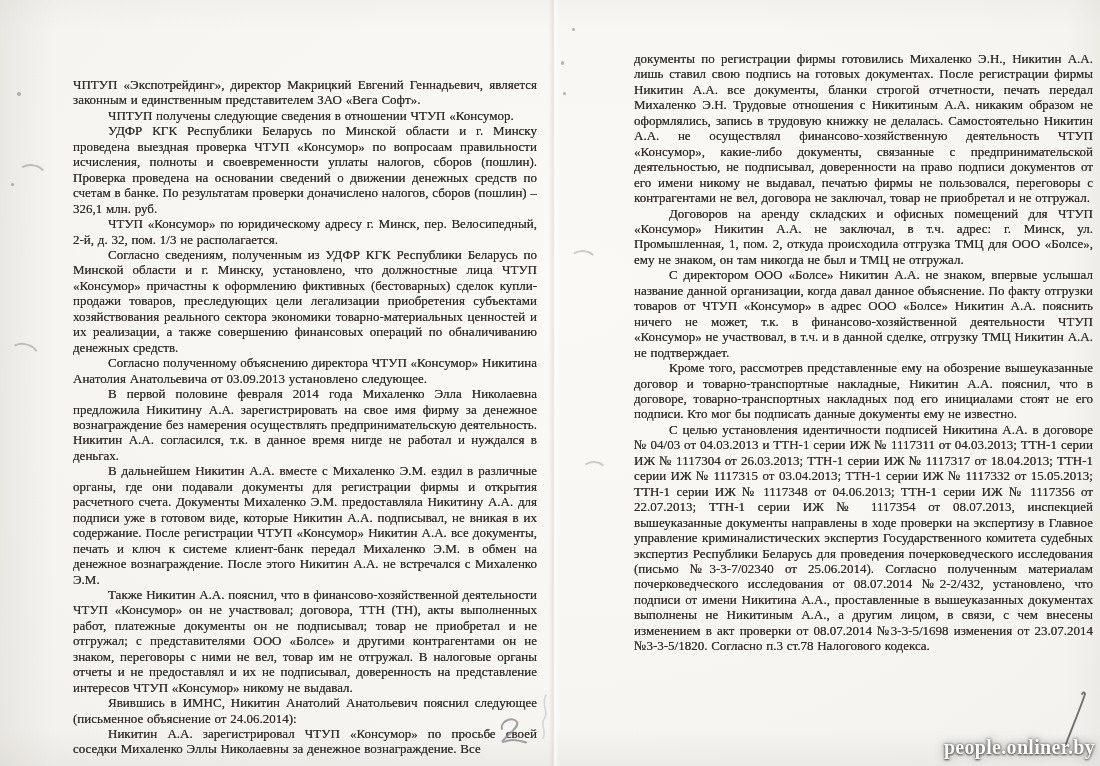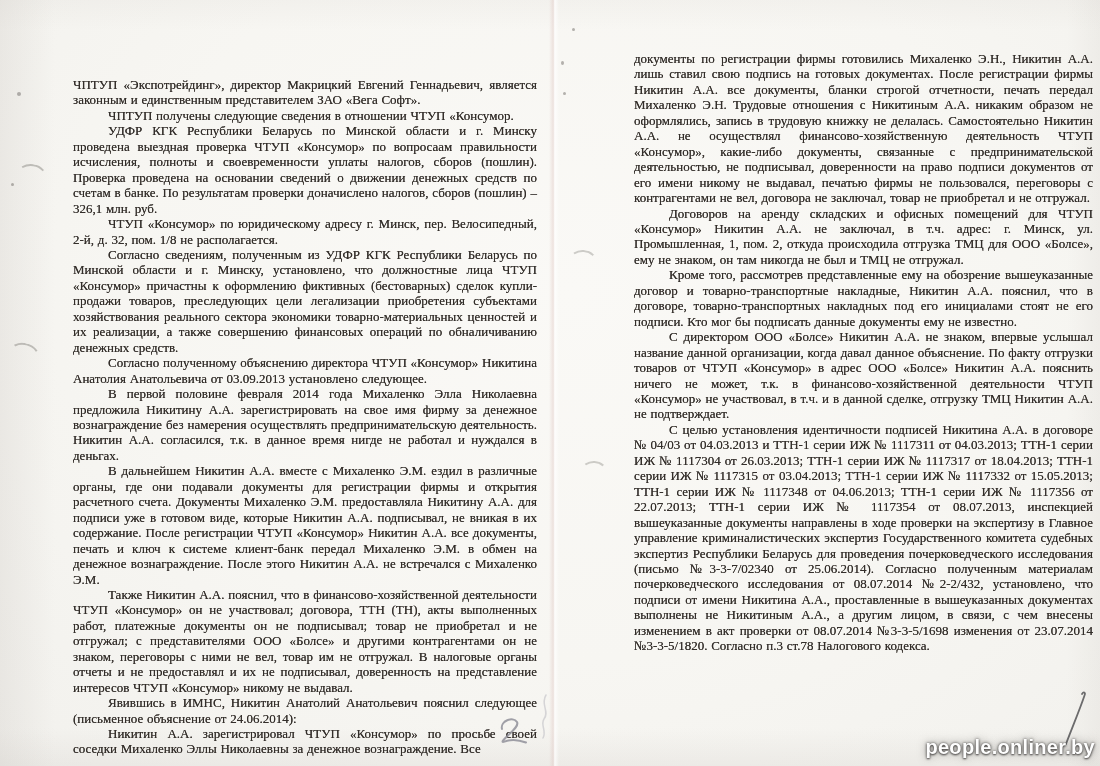--- a/index.html
+++ b/index.html
@@ -57,21 +57,21 @@
   .s4 { left:17px;  top:92px;  width:4px; height:4px; }
   .s5 { left:11px;  top:183px; width:3px; height:3px; }
 
   .hand { position:absolute; }
   .hand-2      { left:498px;  top:716px; }
   .pen-stroke  { left:1058px; top:690px; z-index:1; }
   .squiggle    { left:536px;  top:693px; }
 
   .watermark {
     position:absolute; right:5px; bottom:7px; z-index:2;
-    font-family:Liberation Sans, sans-serif;
+    font-family:Liberation Serif, serif;
     font-weight:700; font-size:20px; letter-spacing:0.3px;
     color:#fefefe;
     text-shadow:
       0 0 3px rgba(74,72,70,0.95),
       0 1px 2px rgba(60,58,56,0.85),
       0 0 8px rgba(96,94,92,0.65);
   }
 </style>
 </head>
 <body>
@@ -88,35 +88,35 @@
   <div class="speck s1"></div>
   <div class="speck s2"></div>
   <div class="speck s3"></div>
   <div class="speck s4"></div>
   <div class="speck s5"></div>
 
   <div class="page page-left">
     <p>ЧПТУП «Экспотрейдинг», директор Макрицкий Евгений Геннадьевич, является законным и единственным представителем ЗАО «Вега Софт».</p>
     <p class="indent">ЧПТУП получены следующие сведения в отношении ЧТУП «Консумор.</p>
     <p class="indent">УДФР КГК Республики Беларусь по Минской области и г. Минску проведена выездная проверка ЧТУП «Консумор» по вопросаам правильности исчисления, полноты и своевременности уплаты налогов, сборов (пошлин). Проверка проведена на основании сведений о движении денежных средств по счетам в банке. По результатам проверки доначислено налогов, сборов (пошлин) – 326,1 млн. руб.</p>
-    <p class="indent">ЧТУП «Консумор» по юридическому адресу г. Минск, пер. Велосипедный, 2-й, д. 32, пом. 1/8 не располагается.</p>
+    <p class="indent">ЧТУП «Консумор» по юридическому адресу г. Минск, пер. Велосипедный, 2-й, д. 32, пом. 1/3 не располагается.</p>
     <p class="indent">Согласно сведениям, полученным из УДФР КГК Республики Беларусь по Минской области и г. Минску, установлено, что должностные лица ЧТУП «Консумор» причастны к оформлению фиктивных (бестоварных) сделок купли-продажи товаров, преследующих цели легализации приобретения субъектами хозяйствования реального сектора экономики товарно-материальных ценностей и их реализации, а также совершению финансовых операций по обналичиванию денежных средств.</p>
     <p class="indent">Согласно полученному объяснению директора ЧТУП «Консумор» Никитина Анатолия Анатольевича от 03.09.2013 установлено следующее.</p>
     <p class="indent">В первой половине февраля 2014 года Михаленко Элла Николаевна предложила Никитину А.А. зарегистрировать на свое имя фирму за денежное вознаграждение без намерения осуществлять предпринимательскую деятельность. Никитин А.А. согласился, т.к. в данное время нигде не работал и нуждался в деньгах.</p>
     <p class="indent">В дальнейшем Никитин А.А. вместе с Михаленко Э.М. ездил в различные органы, где они подавали документы для регистрации фирмы и открытия расчетного счета. Документы Михаленко Э.М.  предоставляла Никитину А.А. для подписи уже в готовом виде, которые Никитин А.А. подписывал, не вникая в их содержание.  После регистрации ЧТУП «Консумор» Никитин А.А. все документы, печать и ключ к системе клиент-банк передал Михаленко Э.М. в обмен на денежное вознаграждение. После этого Никитин А.А. не встречался с Михаленко Э.М.</p>
     <p class="indent">Также Никитин А.А. пояснил, что в финансово-хозяйственной деятельности ЧТУП «Консумор» он не участвовал; договора, ТТН (ТН), акты выполненных работ, платежные документы он не подписывал; товар не приобретал и не отгружал; с представителями ООО «Болсе» и другими контрагентами он не знаком, переговоры с ними не вел, товар им не отгружал. В налоговые органы отчеты и не предоставлял и их не подписывал, доверенность на представление интересов ЧТУП «Консумор» никому не выдавал.</p>
     <p class="indent">Явившись в ИМНС, Никитин Анатолий Анатольевич пояснил следующее (письменное объяснение от 24.06.2014):</p>
     <p class="indent">Никитин А.А. зарегистрировал ЧТУП «Консумор» по просьбе своей соседки Михаленко Эллы Николаевны за денежное вознаграждение. Все</p>
   </div>
 
   <div class="page page-right">
     <p>документы по регистрации фирмы готовились Михаленко Э.Н., Никитин А.А. лишь ставил свою подпись на готовых документах. После регистрации фирмы Никитин А.А. все документы, бланки строгой отчетности, печать передал Михаленко Э.Н. Трудовые отношения с Никитиным А.А. никаким образом не оформлялись, запись в трудовую книжку не делалась. Самостоятельно Никитин А.А. не осуществлял финансово-хозяйственную деятельность ЧТУП «Консумор», какие-либо документы, связанные с предпринимательской деятельностью, не подписывал, доверенности на право подписи документов от его имени никому не выдавал, печатью фирмы не пользовался, переговоры с контрагентами не вел, договора не заключал, товар не приобретал и не отгружал.</p>
     <p class="indent">Договоров на аренду складских и офисных помещений для ЧТУП «Консумор» Никитин А.А. не заключал, в т.ч. адрес: г. Минск, ул. Промышленная, 1, пом. 2, откуда происходила отгрузка ТМЦ для ООО «Болсе», ему не знаком, он там никогда не был и ТМЦ не отгружал.</p>
+    <p class="indent">С директором ООО «Болсе» Никитин А.А. не знаком, впервые услышал название данной организации, когда давал данное объяснение. По факту отгрузки товаров от ЧТУП «Консумор» в адрес ООО «Болсе» Никитин А.А. пояснить ничего не может, т.к. в финансово-хозяйственной деятельности ЧТУП «Консумор» не участвовал, в т.ч. и в данной сделке, отгрузку ТМЦ Никитин А.А. не подтверждает.</p>
     <p class="indent">Кроме того, рассмотрев представленные ему на обозрение вышеуказанные договор и товарно-транспортные накладные, Никитин А.А. пояснил, что в договоре, товарно-транспортных накладных под его инициалами стоят не его подписи. Кто мог бы подписать данные документы ему не известно.</p>
-    <p class="indent">С директором ООО «Болсе» Никитин А.А. не знаком, впервые услышал название данной организации, когда давал данное объяснение. По факту отгрузки товаров от ЧТУП «Консумор» в адрес ООО «Болсе» Никитин А.А. пояснить ничего не может, т.к. в финансово-хозяйственной деятельности ЧТУП «Консумор» не участвовал, в т.ч. и в данной сделке, отгрузку ТМЦ Никитин А.А. не подтверждает.</p>
     <p class="indent">С целью установления идентичности подписей Никитина А.А. в договоре № 04/03 от 04.03.2013 и ТТН-1 серии ИЖ № 1117311 от 04.03.2013; ТТН-1 серии ИЖ № 1117304 от 26.03.2013; ТТН-1 серии ИЖ № 1117317 от 18.04.2013; ТТН-1 серии ИЖ № 1117315 от 03.04.2013; ТТН-1 серии ИЖ № 1117332 от 15.05.2013; ТТН-1 серии ИЖ № 1117348 от 04.06.2013; ТТН-1 серии ИЖ № 1117356 от 22.07.2013; ТТН-1 серии ИЖ № 1117354 от 08.07.2013, инспекцией вышеуказанные документы направлены в ходе проверки на экспертизу в Главное управление криминалистических экспертиз Государственного комитета судебных экспертиз Республики Беларусь для проведения почерковедческого исследования (письмо №3-3-7/02340 от 25.06.2014). Согласно полученным материалам почерковедческого исследования от 08.07.2014 №2-2/432, установлено, что подписи от имени Никитина А.А., проставленные в вышеуказанных документах выполнены не Никитиным А.А., а другим лицом, в связи, с  чем внесены изменением в акт проверки от 08.07.2014 №3-3-5/1698 изменения от 23.07.2014 №3-3-5/1820. Согласно п.3 ст.78 Налогового кодекса.</p>
   </div>
 
   <svg class="hand hand-2" width="40" height="36" viewBox="0 0 40 36" title="2">
     <path d="M4 13 C2 5 15 0 19 6 C21.5 10.5 12 17 5.5 24 C4 25.6 4.2 26.6 6.5 25.6 C13 23 21 23.8 28 26.5" fill="none" stroke="#90909a" stroke-width="2" stroke-linecap="round" opacity="0.85"></path>
   </svg>
 
   <svg class="hand squiggle" width="20" height="48" viewBox="0 0 20 48">
     <path d="M10 2 C4 12 14 18 8 26 C4 32 11 38 7 45" fill="none" stroke="#aeacb6" stroke-width="1.5" stroke-linecap="round" opacity="0.45"></path>
   </svg>

